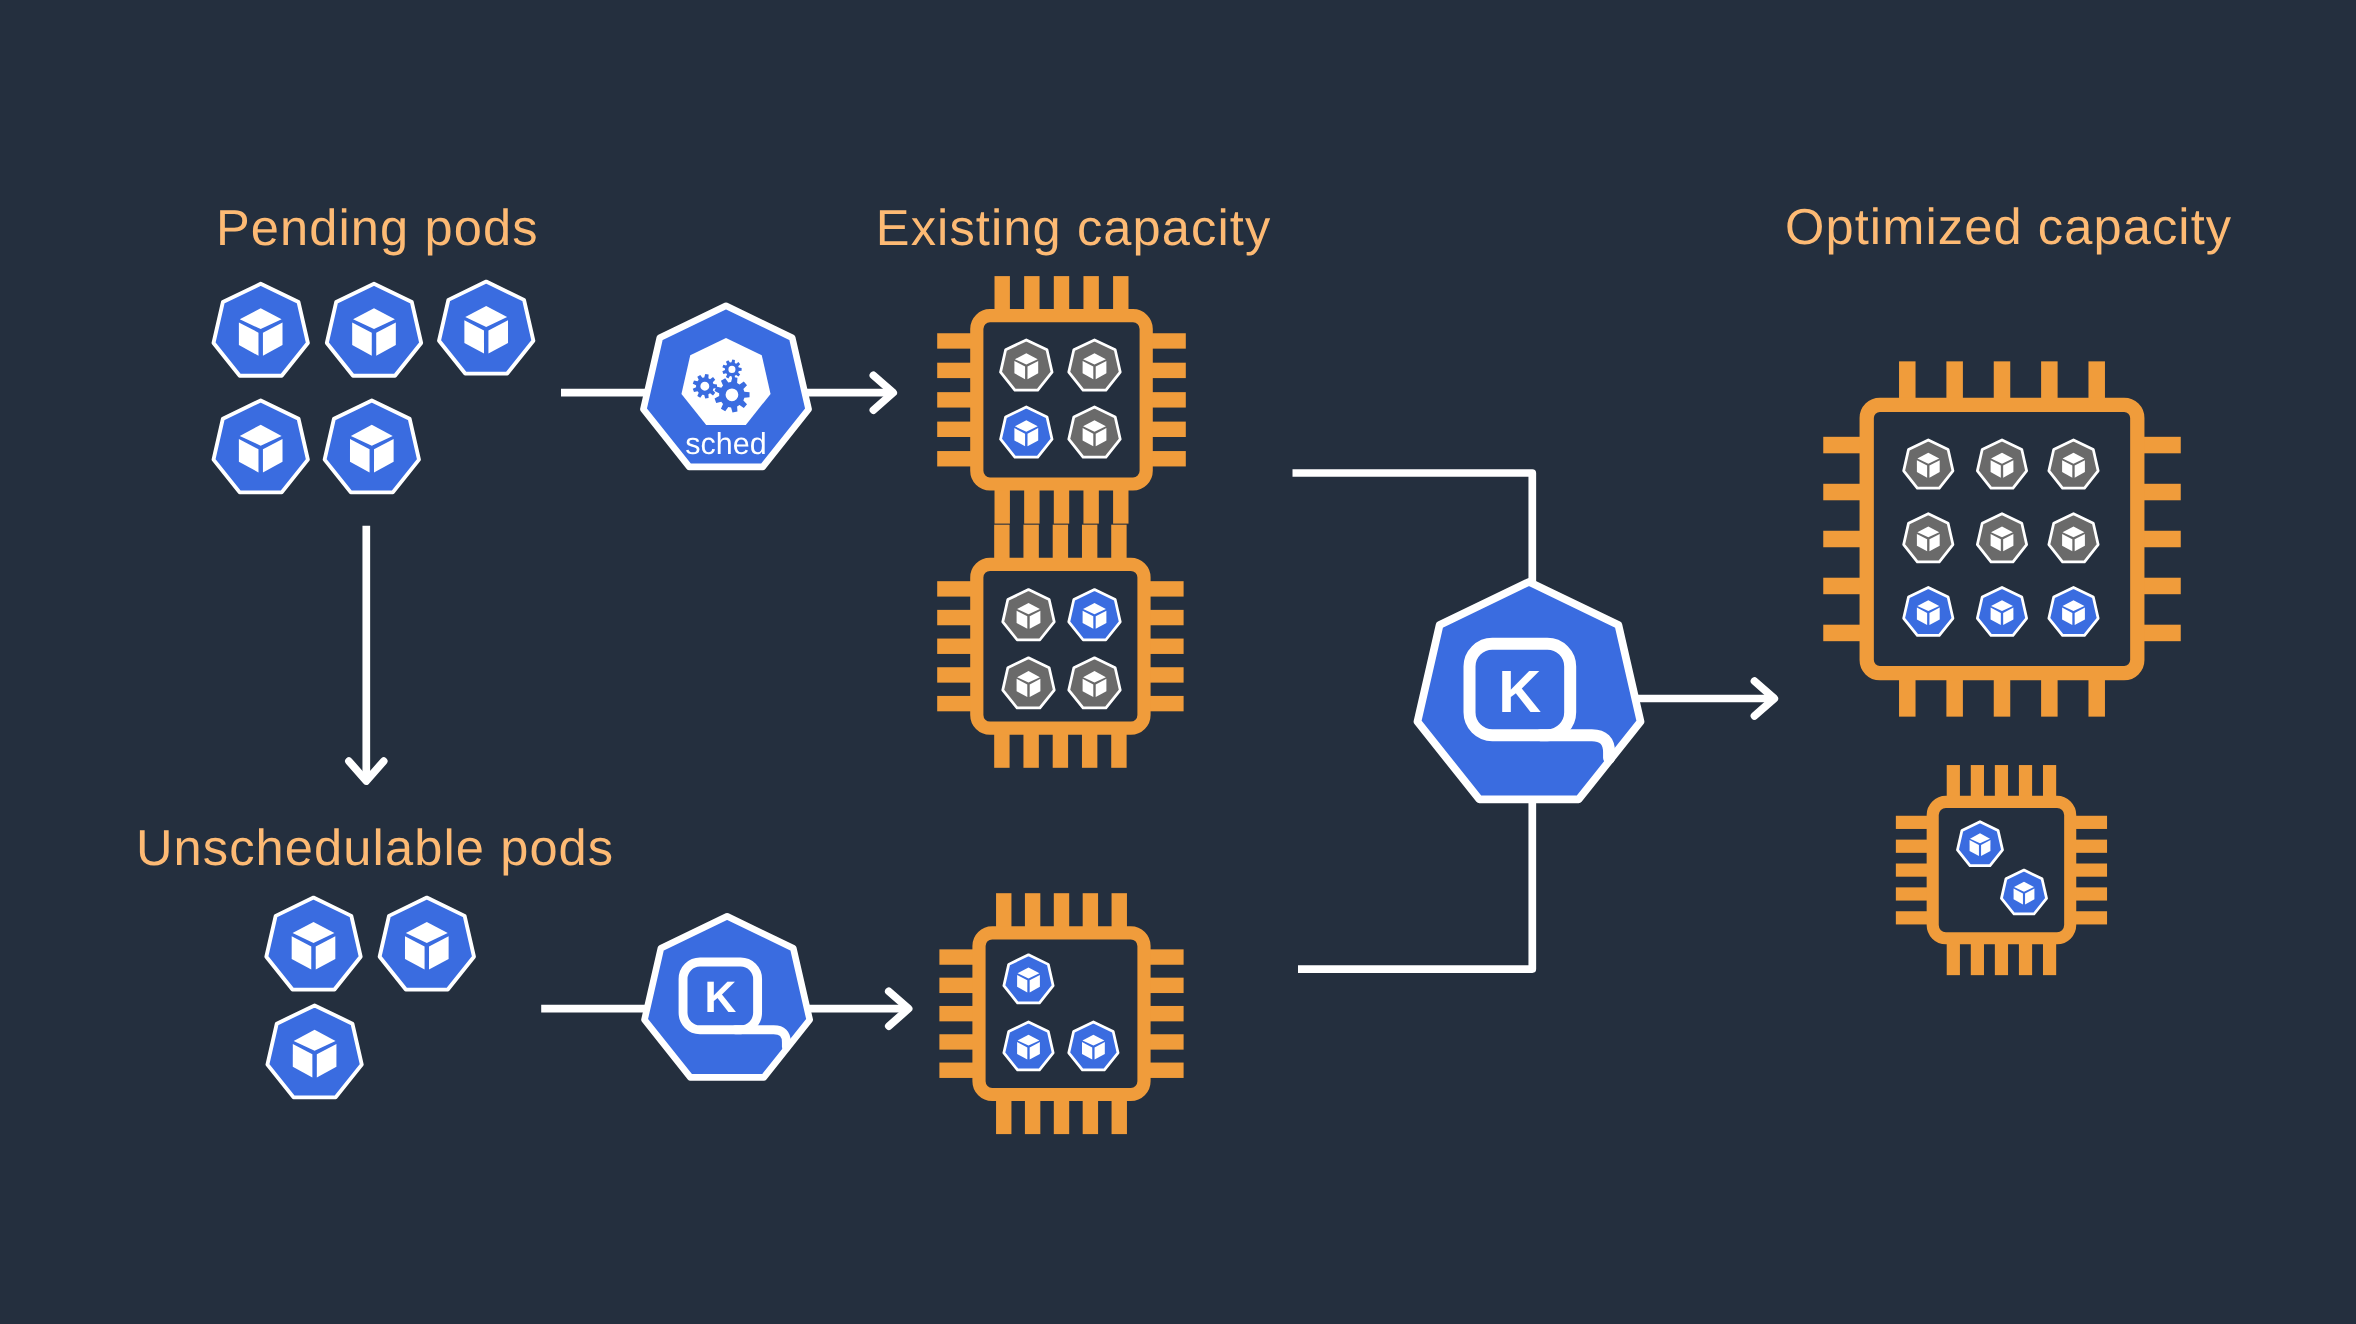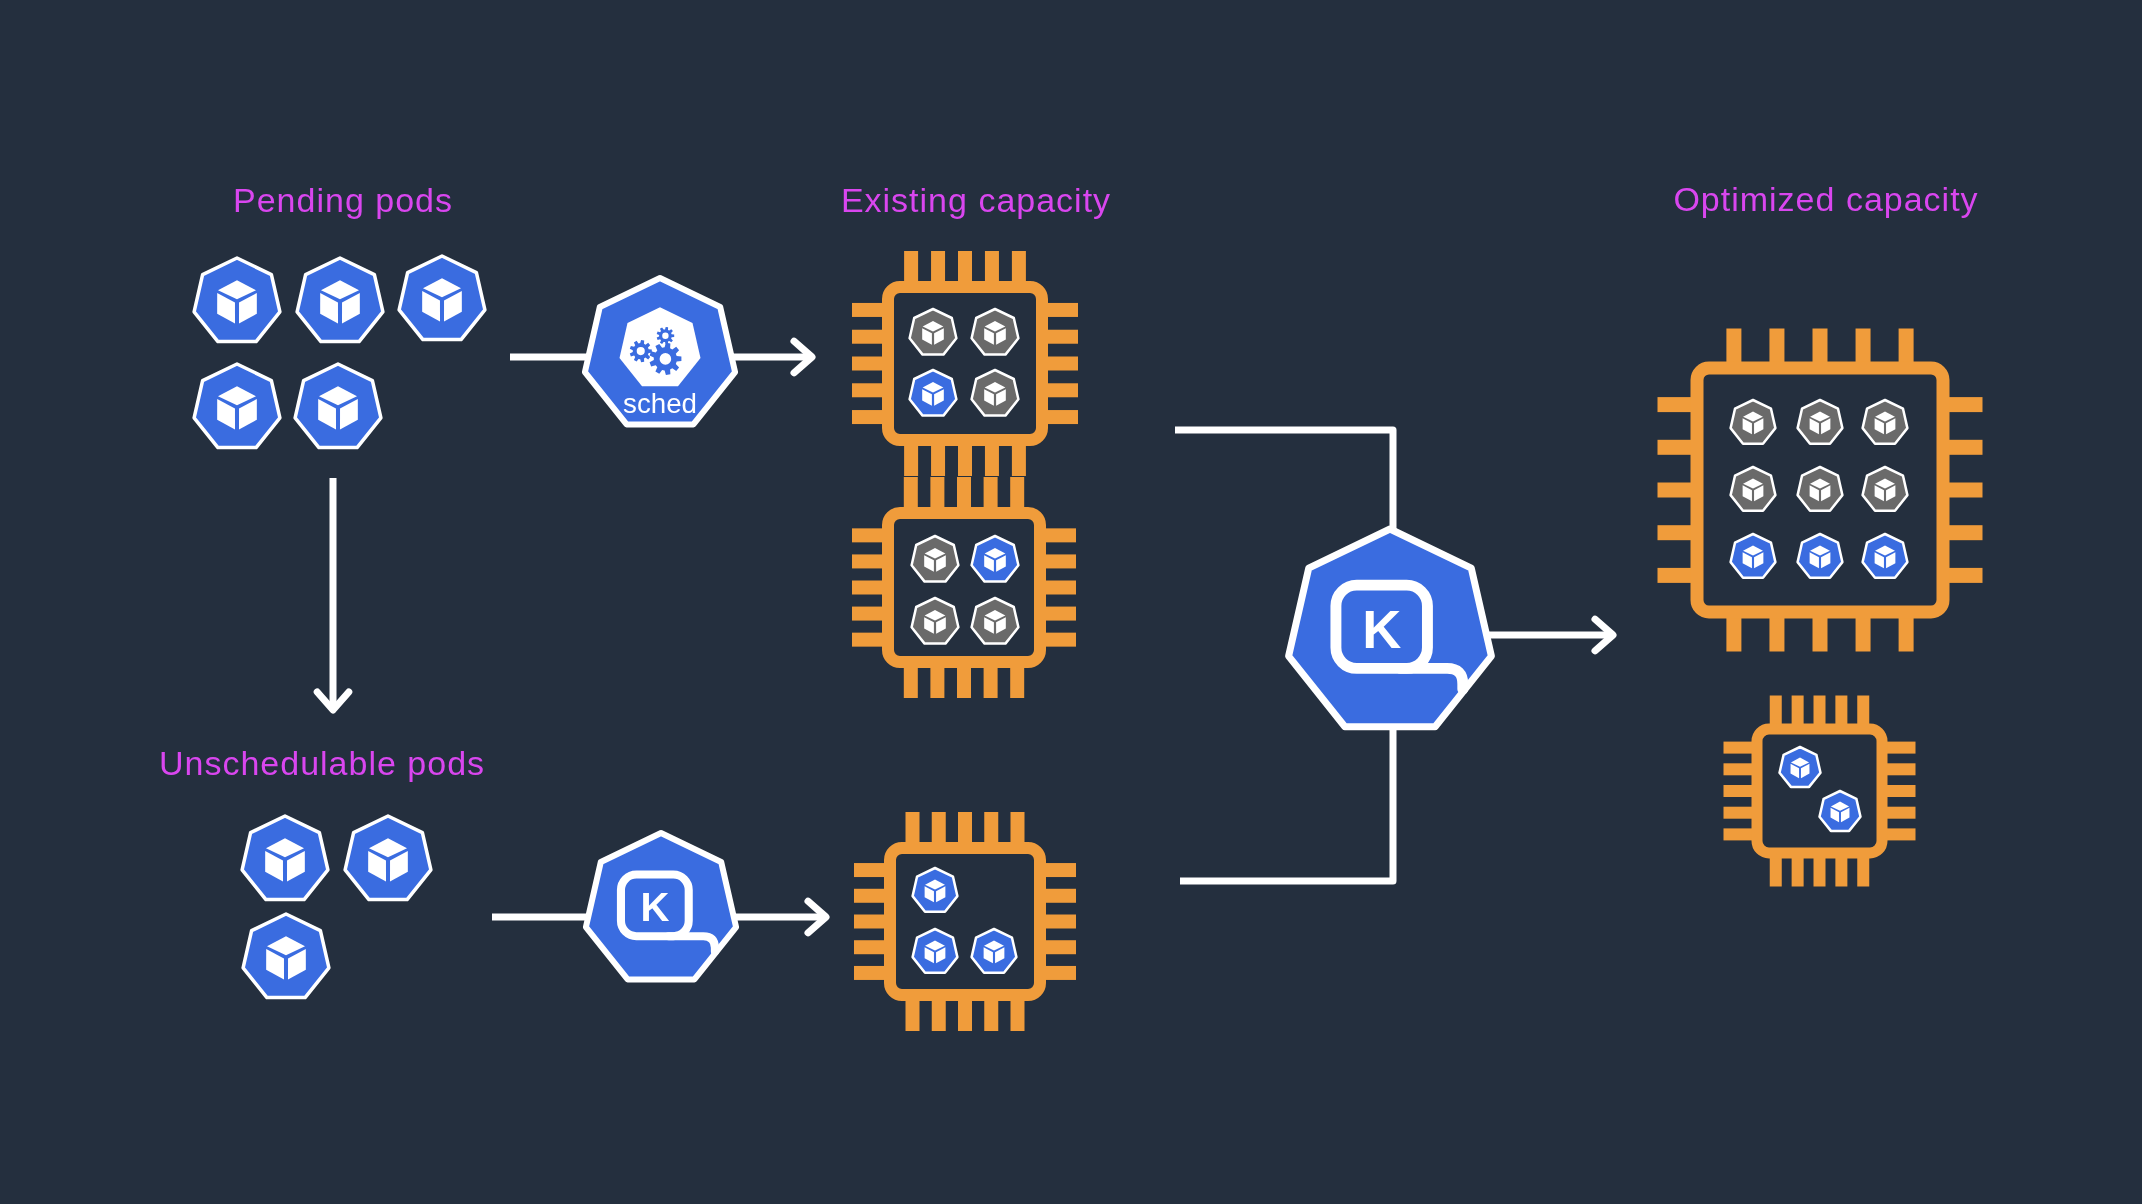--- a/index.html
+++ b/index.html
@@ -3,24 +3,24 @@
 <meta charset="utf-8">
 <style>
   html,body{margin:0;padding:0;}
   body{background:#242f3e;font-family:"Liberation Sans",sans-serif;}
   .canvas{position:relative;width:2142px;height:1204px;background:#242f3e;overflow:hidden;}
   .canvas > svg{position:absolute;left:0;top:0;}
   .diagram-label{
     position:absolute;
     transform:translateX(-50%);
     font-family:"Liberation Sans",sans-serif;
-    font-size:34px;
+    font-size:46px;
     font-weight:300;
     letter-spacing:1px;
-    color:#d946ef;
+    color:#fdba74;
     white-space:nowrap;
     line-height:1.1;
   }
 </style>
 </head>
 <body style="background: rgb(36, 47, 62);">
 
 <div class="canvas" style="background: rgb(36, 47, 62);">
   <svg width="2142" height="1204" viewBox="0 0 2142 1204" xmlns="http://www.w3.org/2000/svg">
       <g>
@@ -431,15 +431,15 @@
         <text x="1381.68" y="628.84" fill="#ffffff" font-family="&quot;Liberation Sans&quot;, sans-serif" font-size="54.08" font-weight="bold" text-anchor="middle" dominant-baseline="central">K</text>
       </g>
     </svg>
 
   <div class="diagram-label" style="left:343px;top:182px">Pending pods</div>
 
   <div class="diagram-label" style="left:1826px;top:181px">Optimized capacity</div>
 
   <div class="diagram-label" style="left:976px;top:182px">Existing capacity</div>
 
-  <div class="diagram-label" style="left:322px;top:745px">Unschedulable pods</div>
+  <div class="diagram-label" style="left:341px;top:745px">Unschedulable pods</div>
 
 </div>
 
 </body></html>

